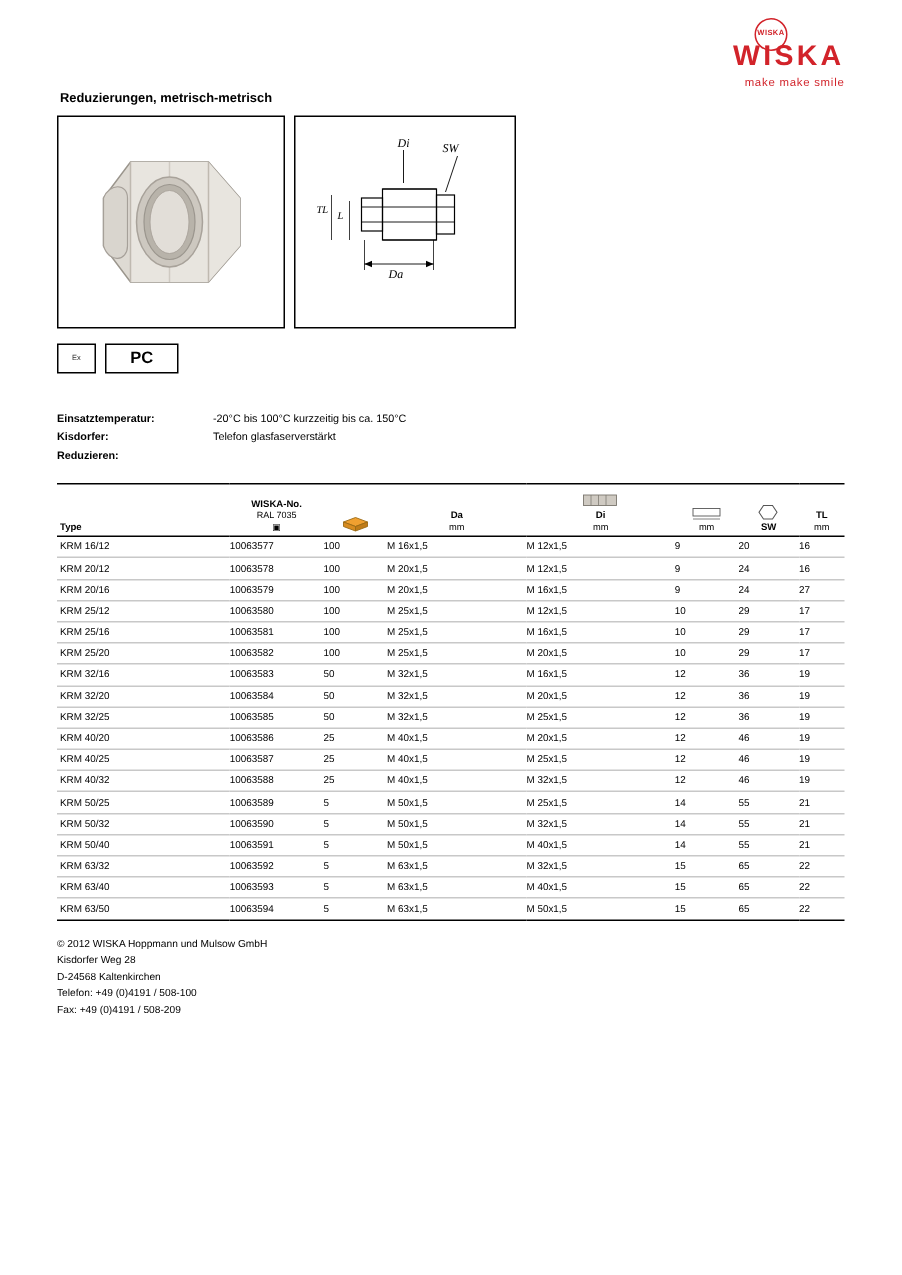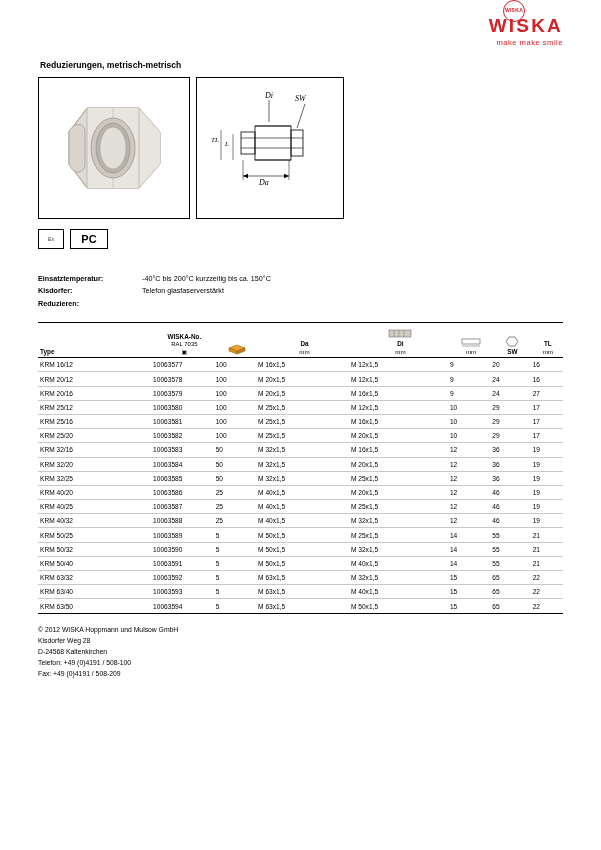--- a/index.html
+++ b/index.html
@@ -13,21 +13,21 @@
     font-family: "Liberation Sans", sans-serif;
     color: #000000;
     position: relative;
     overflow: hidden;
   }
   .page {
     position: relative;
     width: 601px;
     height: 850px;
     box-sizing: border-box;
-    padding: 4px 38px;
+    padding: 16px 38px;
   }
 
   
   .header {
     position: relative;
     height: 44px;
   }
   .logo {
     position: absolute;
     right: 0;
@@ -63,21 +63,21 @@
     font-size: 5px;
     font-weight: bold;
     text-align: center;
     line-height: 19px;
     letter-spacing: 0.3px;
   }
 
   .doc-title {
     font-size: 8.6px;
     font-weight: bold;
-    margin: 12px 0 7px 2px;
+    margin: 0 0 7px 2px;
   }
 
   
   .figures {
     display: flex;
     gap: 6px;
   }
   .fig-box {
     border: 1px solid #000;
     box-sizing: border-box;
@@ -105,21 +105,21 @@
     width: 26px;
     height: 20px;
     border: 1px solid #000;
     box-sizing: border-box;
     font-size: 5px;
     text-align: center;
     line-height: 18px;
     color: #333;
   }
   .cert-pc {
-    width: 38px;
+    width: 49px;
     height: 20px;
     border: 1px solid #000;
     box-sizing: border-box;
     font-size: 11px;
     font-weight: bold;
     text-align: center;
     line-height: 18px;
     color: #000;
   }
 
@@ -289,21 +289,21 @@
   </div>
 
   <div class="cert-row">
     <div class="cert-box">Ex</div>
     <div class="cert-pc">PC</div>
   </div>
 
   <div class="specs">
     <div class="spec-row">
       <div class="spec-label">Einsatztemperatur:</div>
-      <div class="spec-val">-40°C bis 200°C kurzzeitig bis ca. 150°C</div>
+      <div class="spec-val">-20°C bis 100°C kurzzeitig bis ca. 150°C</div>
     </div>
     <div class="spec-row">
       <div class="spec-label">Kisdorfer:</div>
       <div class="spec-val">Telefon glasfaserverstärkt</div>
     </div>
     <div class="spec-row">
       <div class="spec-label">Reduzieren:</div>
     </div>
   </div>
 

